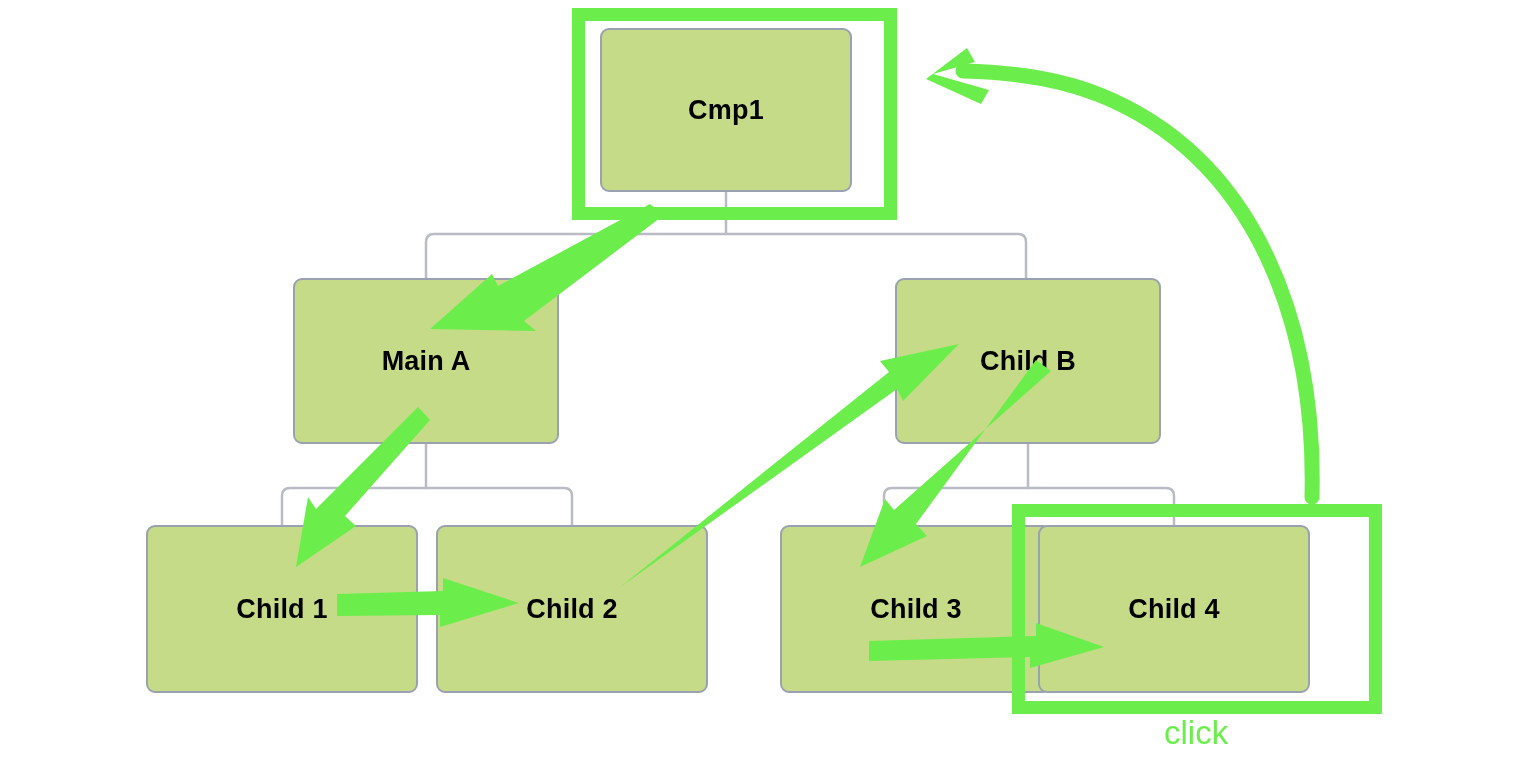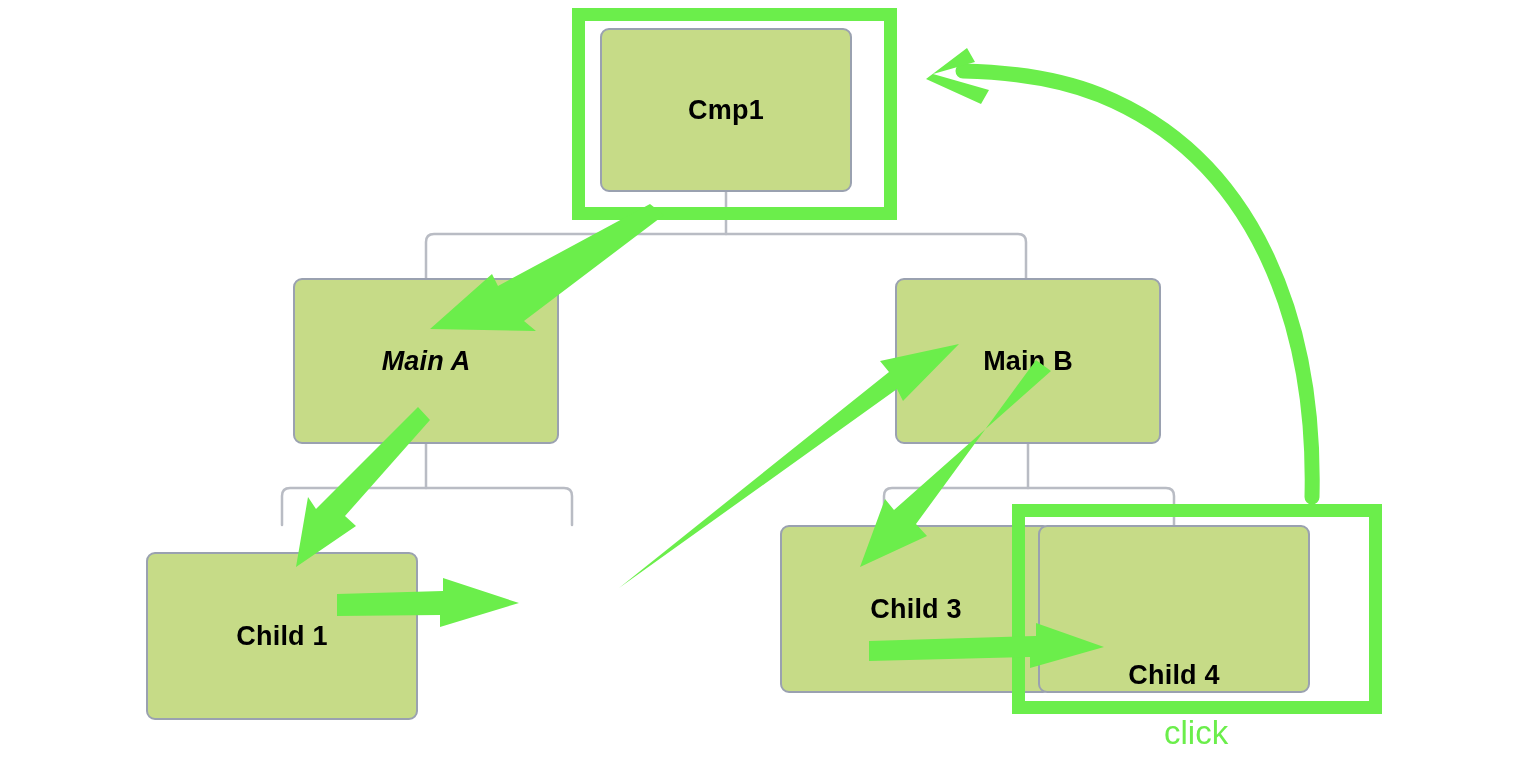--- a/index.html
+++ b/index.html
@@ -44,26 +44,26 @@
   }
   .node-label {
     font-size: 27px;
     font-weight: bold;
     color: #000000;
     letter-spacing: 0.2px;
     white-space: nowrap;
   }
 
   #node-cmp1   { left: 600px; top: 28px;  width: 252px; height: 164px; }
-  #node-main-a { left: 293px; top: 278px; width: 266px; height: 166px; font-style: italic; }
+  #node-main-a { left: 293px; top: 278px; width: 266px; height: 166px; }
   #node-main-b { left: 895px; top: 278px; width: 266px; height: 166px; }
-  #node-child-1 { left: 146px; top: 552px; width: 272px; height: 168px; }
+  #node-child-1 { left: 146px; top: 525px; width: 272px; height: 168px; }
   #node-child-2 { left: 436px; top: 525px; width: 272px; height: 168px; }
   #node-child-3 { left: 780px; top: 525px; width: 272px; height: 168px; }
-  #node-child-4 { left: 1038px; top: 525px; width: 272px; height: 168px; align-items: flex-end; }
+  #node-child-4 { left: 1038px; top: 525px; width: 272px; height: 168px; }
 
   
   .highlight-box {
     position: absolute;
     box-sizing: border-box;
     border: 13px solid #6bee4b;
     background: transparent;
   }
   #highlight-cmp1   { left: 572px; top: 8px;   width: 325px; height: 212px; }
   #highlight-child4 { left: 1012px; top: 504px; width: 370px; height: 210px; }
@@ -113,27 +113,30 @@
 
   <div class="node" id="node-cmp1">
     <span class="node-label">Cmp1</span>
   </div>
 
   <div class="node" id="node-main-a">
     <span class="node-label">Main A</span>
   </div>
 
   <div class="node" id="node-main-b">
-    <span class="node-label">Main B</span>
+    <span class="node-label">Child B</span>
   </div>
 
   <div class="node" id="node-child-1">
     <span class="node-label">Child 1</span>
   </div>
 
+  <div class="node" id="node-child-2">
+    <span class="node-label">Child 2</span>
+  </div>
 
   <div class="node" id="node-child-3">
     <span class="node-label">Child 3</span>
   </div>
 
   <div class="node" id="node-child-4">
     <span class="node-label">Child 4</span>
   </div>
 
   <div class="highlight-box" id="highlight-cmp1"></div>

